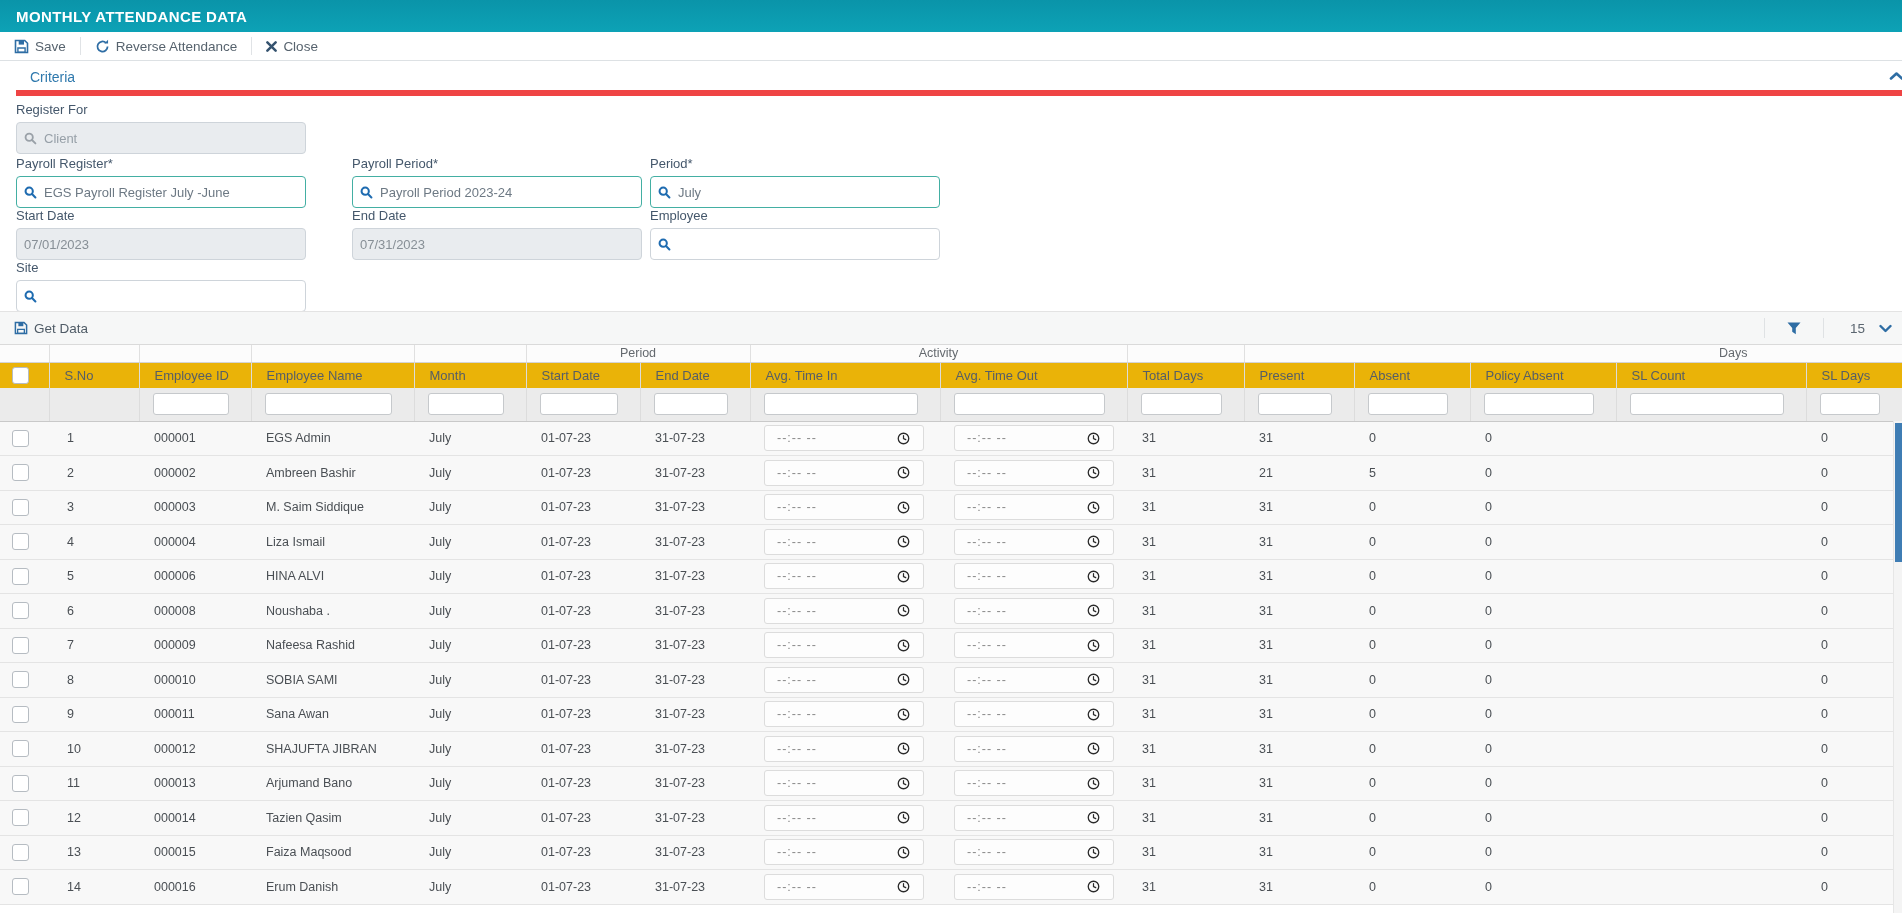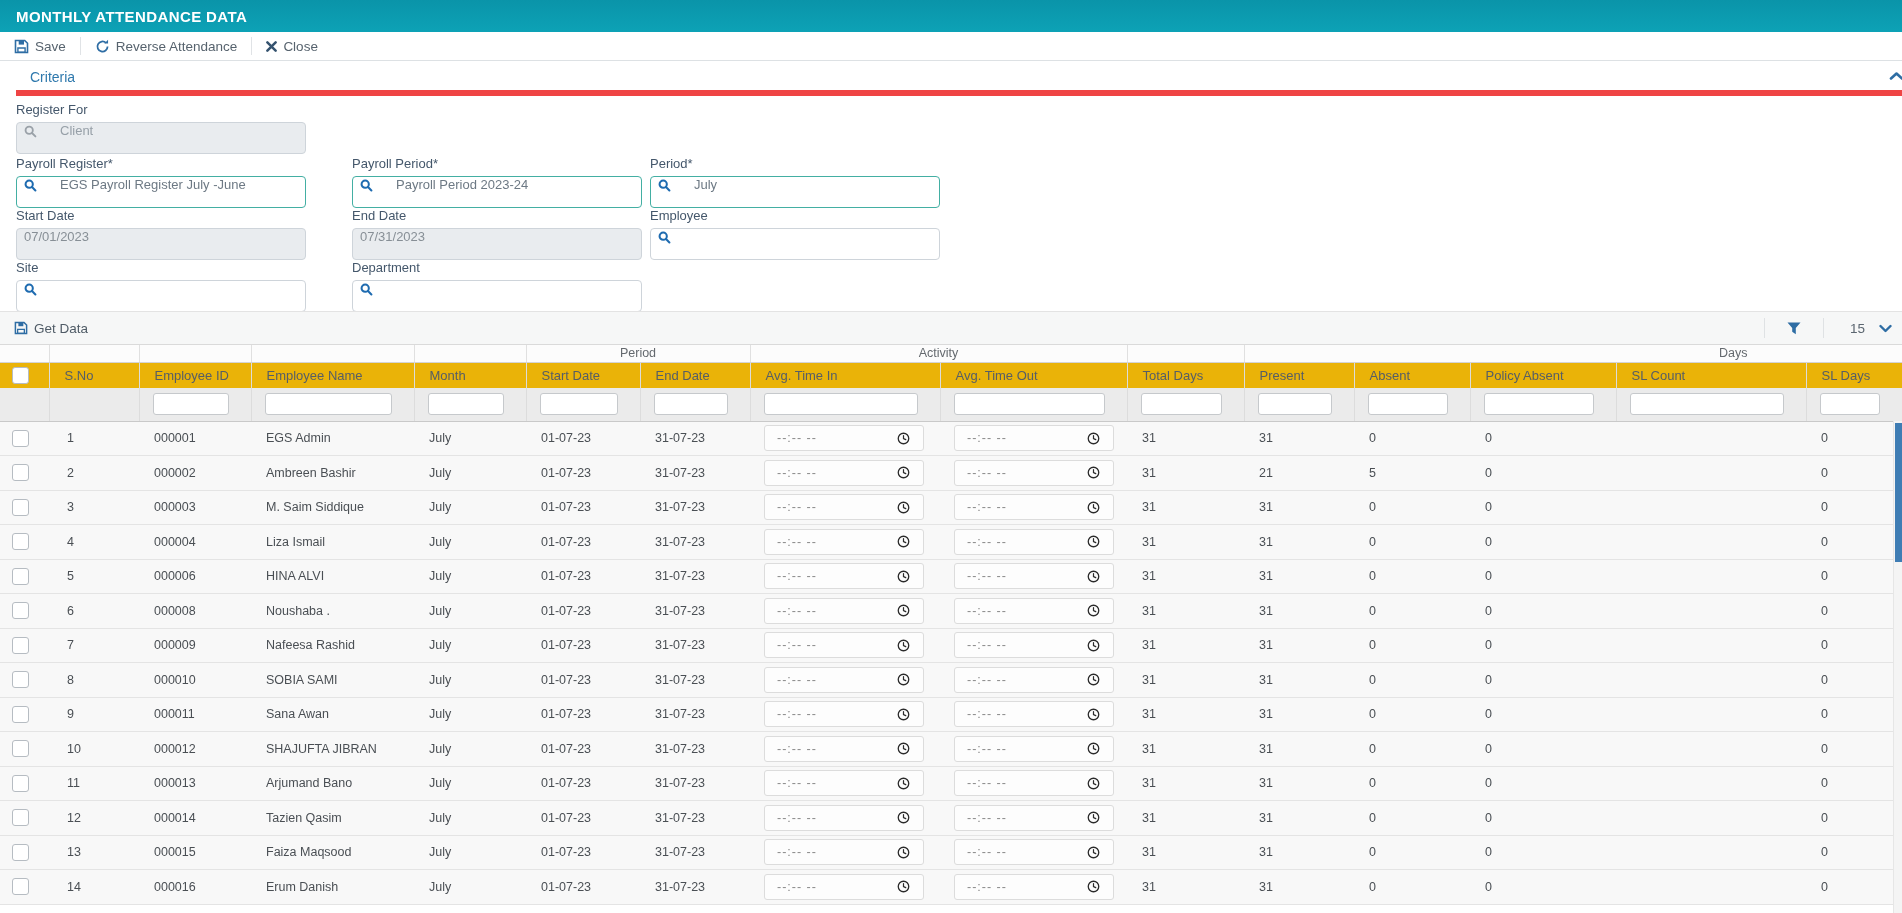--- a/index.html
+++ b/index.html
@@ -20,22 +20,22 @@
   .tb-sep { width:1px; height:18px; background:#e0e3e6; }
 
   
   .criteria-head { position:absolute; left:16px; top:61px; width:1902px; height:35px;
     border-bottom:6px solid #ef4444; }
   .criteria-title { position:absolute; left:14px; top:8px; color:#2f79ad; font-size:14px; }
   .collapse-btn { position:absolute; right:14px; top:10px; cursor:pointer; }
 
   .field { position:absolute; width:290px; }
   .field .flabel { display:block; color:#44576b; font-size:13px; margin-bottom:5px; }
-  .inputwrap { display:flex; align-items:flex-end; height:28px; background:#fff;
-    border:1px solid #ced4da; border-radius:4px; padding:15px 7px; gap:23px; }
+  .inputwrap { display:flex; align-items:center; height:28px; background:#fff;
+    border:1px solid #ced4da; border-radius:4px; padding:15px 7px; gap:7px; }
   .inputwrap input { border:none; outline:none; background:transparent; flex:1; min-width:0;
     font-family:"Liberation Sans", sans-serif; font-size:13px; color:#6d7984; }
   .inputwrap input::placeholder { color:#97a0a8; }
   .inputwrap.teal { border:1.5px solid #43afa3; }
   .inputwrap.disabled { background:#e9ecef; }
   .inputwrap.disabled input { color:#878f96; }
 
   .col1 { left:16px; }  .col2 { left:352px; }  .col3 { left:650px; }
   .row1 { top:102px; }  .row2 { top:156px; }  .row3 { top:208px; }  .row4 { top:260px; }
 
@@ -206,32 +206,20 @@
             <circle cx="5.6" cy="5.6" r="3.9" fill="none" stroke="#1e6bb0" stroke-width="2.2"></circle>
             <line x1="8.6" y1="8.6" x2="12.3" y2="12.3" stroke="#1e6bb0" stroke-width="2.2" stroke-linecap="round"></line>
           </svg>
       </span>
       <input style="">
     </div>
   </div>
 
   <div class="field col1 row4">
     <span class="flabel">Site</span>
-    <div class="inputwrap">
-      <span>
-        <svg width="13" height="13" viewBox="0 0 14 14">
-            <circle cx="5.6" cy="5.6" r="3.9" fill="none" stroke="#1e6bb0" stroke-width="2.2"></circle>
-            <line x1="8.6" y1="8.6" x2="12.3" y2="12.3" stroke="#1e6bb0" stroke-width="2.2" stroke-linecap="round"></line>
-          </svg>
-      </span>
-      <input style="">
-    </div>
-  </div>
-  <div class="field col2 row4">
-    <span class="flabel">Department</span>
     <div class="inputwrap">
       <span>
         <svg width="13" height="13" viewBox="0 0 14 14">
             <circle cx="5.6" cy="5.6" r="3.9" fill="none" stroke="#1e6bb0" stroke-width="2.2"></circle>
             <line x1="8.6" y1="8.6" x2="12.3" y2="12.3" stroke="#1e6bb0" stroke-width="2.2" stroke-linecap="round"></line>
           </svg>
       </span>
       <input style="">
     </div>
   </div>

